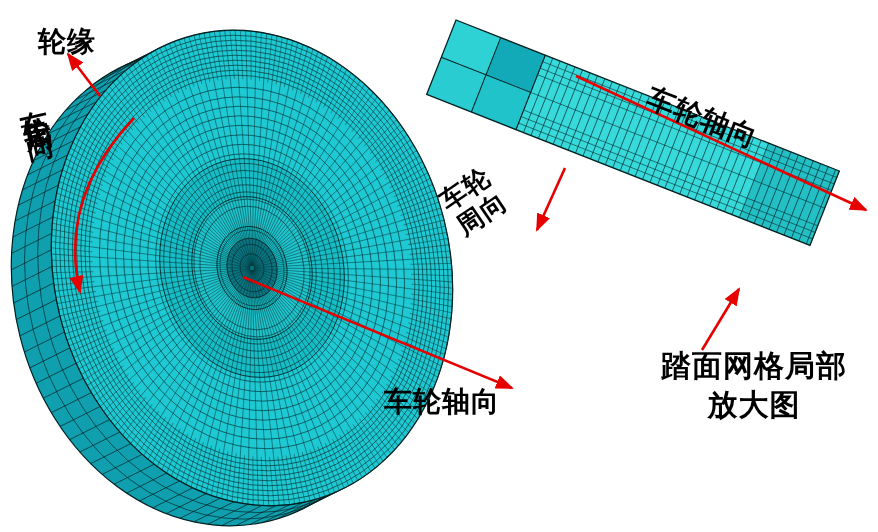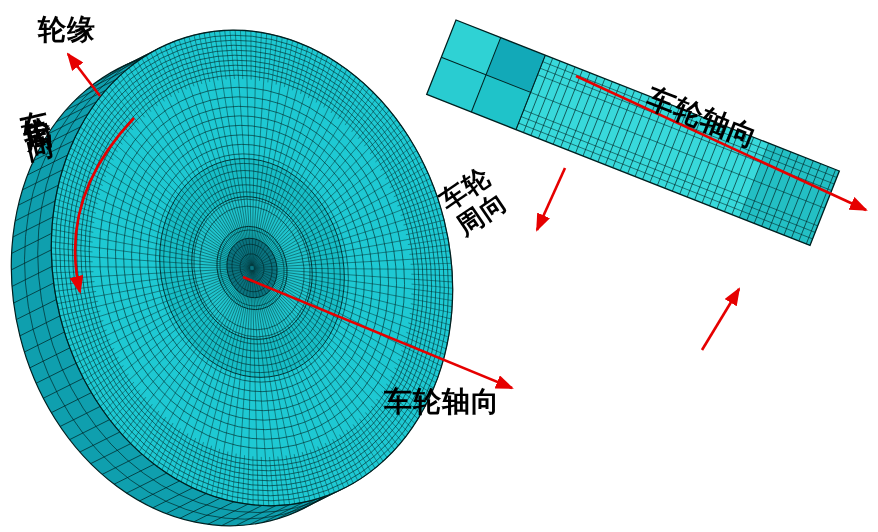--- a/index.html
+++ b/index.html
@@ -540,27 +540,31 @@
     <g class="arrows">
       <line x1="100" y1="96" x2="68" y2="54" marker-end="url(#ah)"></line>
       <path d="M 134,118 Q 58,198 80,292" marker-end="url(#ah)"></path>
       <line x1="243" y1="277" x2="512" y2="388" marker-end="url(#ah)"></line>
       <line x1="565" y1="168" x2="537" y2="230" marker-end="url(#ah)"></line>
       <line x1="576" y1="76" x2="866" y2="210" marker-end="url(#ah)"></line>
       <line x1="702" y1="350" x2="739" y2="289" marker-end="url(#ah)"></line>
     </g>
   </svg>
 
-  <div class="label" style="left:38px; top:14px;">轮缘</div>
+  <div class="label" style="left:38px; top:26px;">轮缘</div>
 
   <div class="label vertical" style="left:10px; top:88px;">车轮周向</div>
 
   <div class="label" style="left:384px; top:386px;">车轮轴向</div>
 
   <div class="label strip-circ" style="left:447px; top:172px; text-align:center;">
     <div>车轮</div>
     <div>周向</div>
   </div>
 
   <div class="label strip-axial" style="left:654px; top:82px;">车轮轴向</div>
 
+  <div class="label caption" style="left:638px; top:346px; width:232px;">
+    <div>踏面网格局部</div>
+    <div>放大图</div>
+  </div>
 
 </div>
 
 </body></html>

